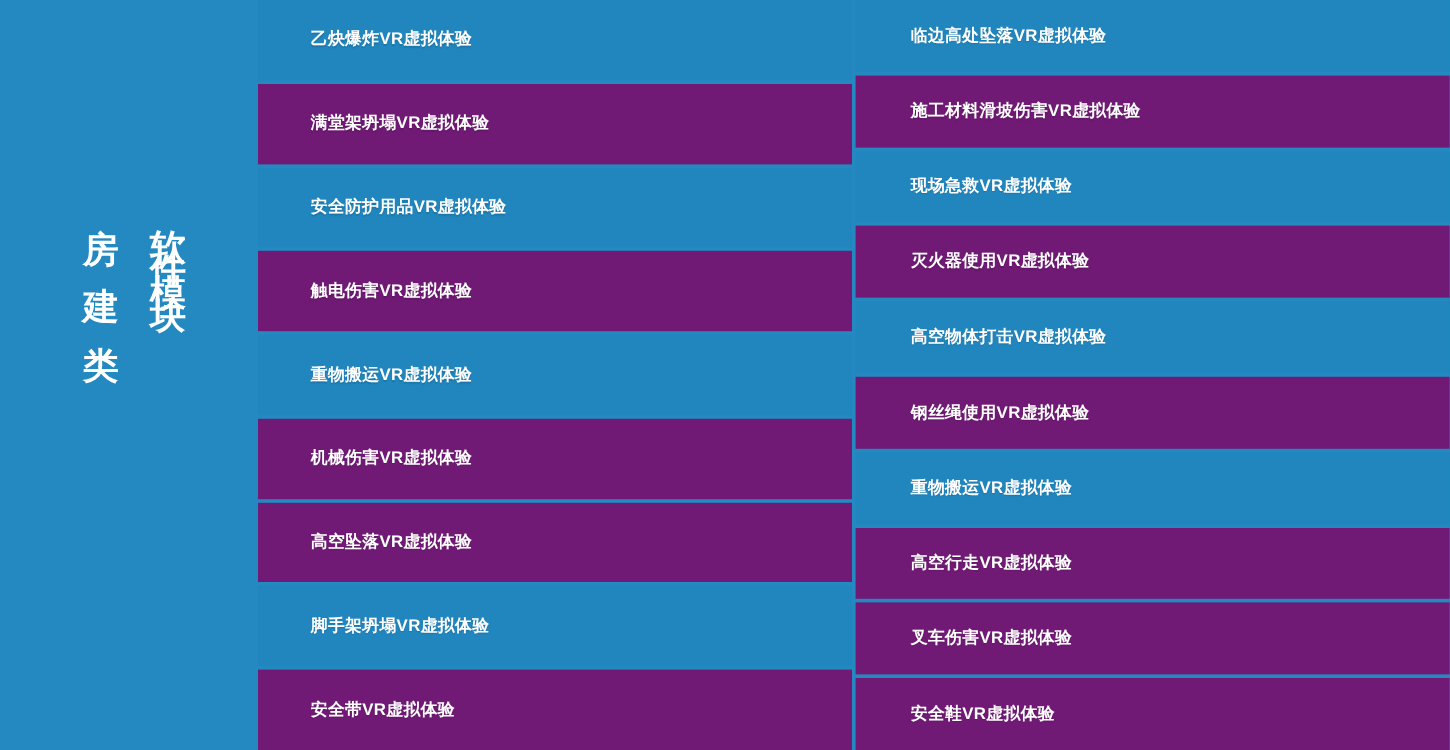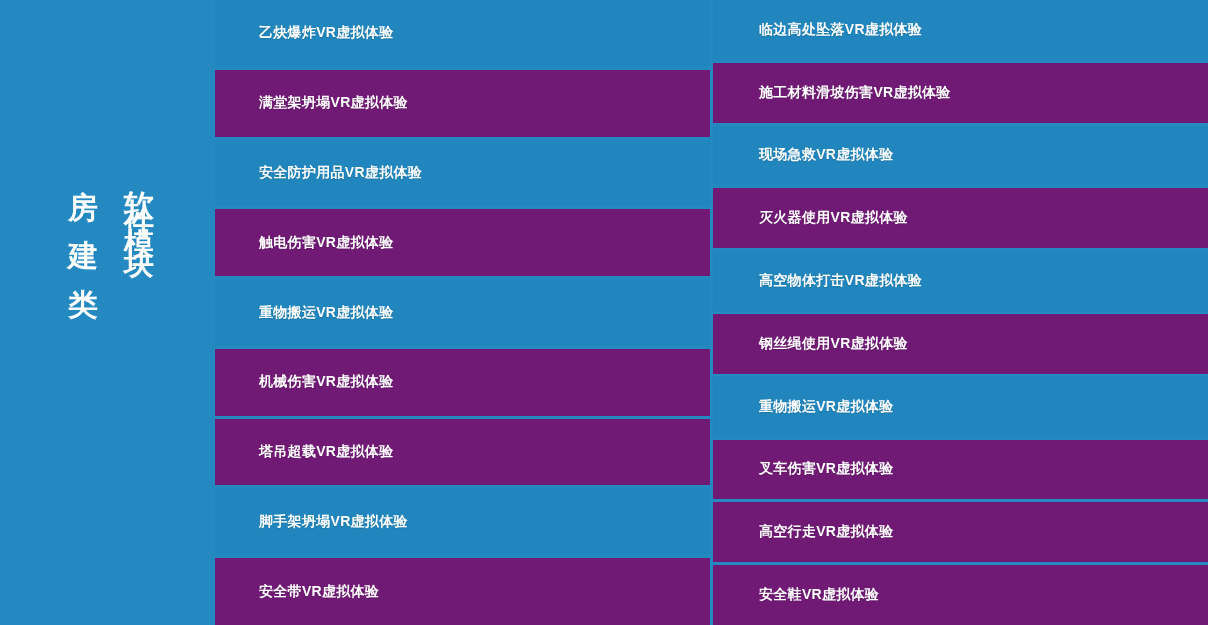--- a/index.html
+++ b/index.html
@@ -123,21 +123,21 @@
         <div class="module-cell tone-dark">
           <span class="cell-text">触电伤害VR虚拟体验</span>
         </div>
         <div class="module-cell tone-light">
           <span class="cell-text">重物搬运VR虚拟体验</span>
         </div>
         <div class="module-cell tone-dark">
           <span class="cell-text">机械伤害VR虚拟体验</span>
         </div>
         <div class="module-cell tone-dark">
-          <span class="cell-text">塔吊超载VR虚拟体验</span>
+          <span class="cell-text">高空坠落VR虚拟体验</span>
         </div>
         <div class="module-cell tone-light">
           <span class="cell-text">脚手架坍塌VR虚拟体验</span>
         </div>
         <div class="module-cell tone-dark">
           <span class="cell-text">安全带VR虚拟体验</span>
         </div>
       </div>
     <div class="module-column col-right" id="col-right">
         <div class="module-cell tone-light">
@@ -155,24 +155,24 @@
         <div class="module-cell tone-light">
           <span class="cell-text">高空物体打击VR虚拟体验</span>
         </div>
         <div class="module-cell tone-dark">
           <span class="cell-text">钢丝绳使用VR虚拟体验</span>
         </div>
         <div class="module-cell tone-light">
           <span class="cell-text">重物搬运VR虚拟体验</span>
         </div>
         <div class="module-cell tone-dark">
-          <span class="cell-text">叉车伤害VR虚拟体验</span>
+          <span class="cell-text">高空行走VR虚拟体验</span>
         </div>
         <div class="module-cell tone-dark">
-          <span class="cell-text">高空行走VR虚拟体验</span>
+          <span class="cell-text">叉车伤害VR虚拟体验</span>
         </div>
         <div class="module-cell tone-dark">
           <span class="cell-text">安全鞋VR虚拟体验</span>
         </div>
       </div>
   </div>
 
 </div>
 
 </body></html>

